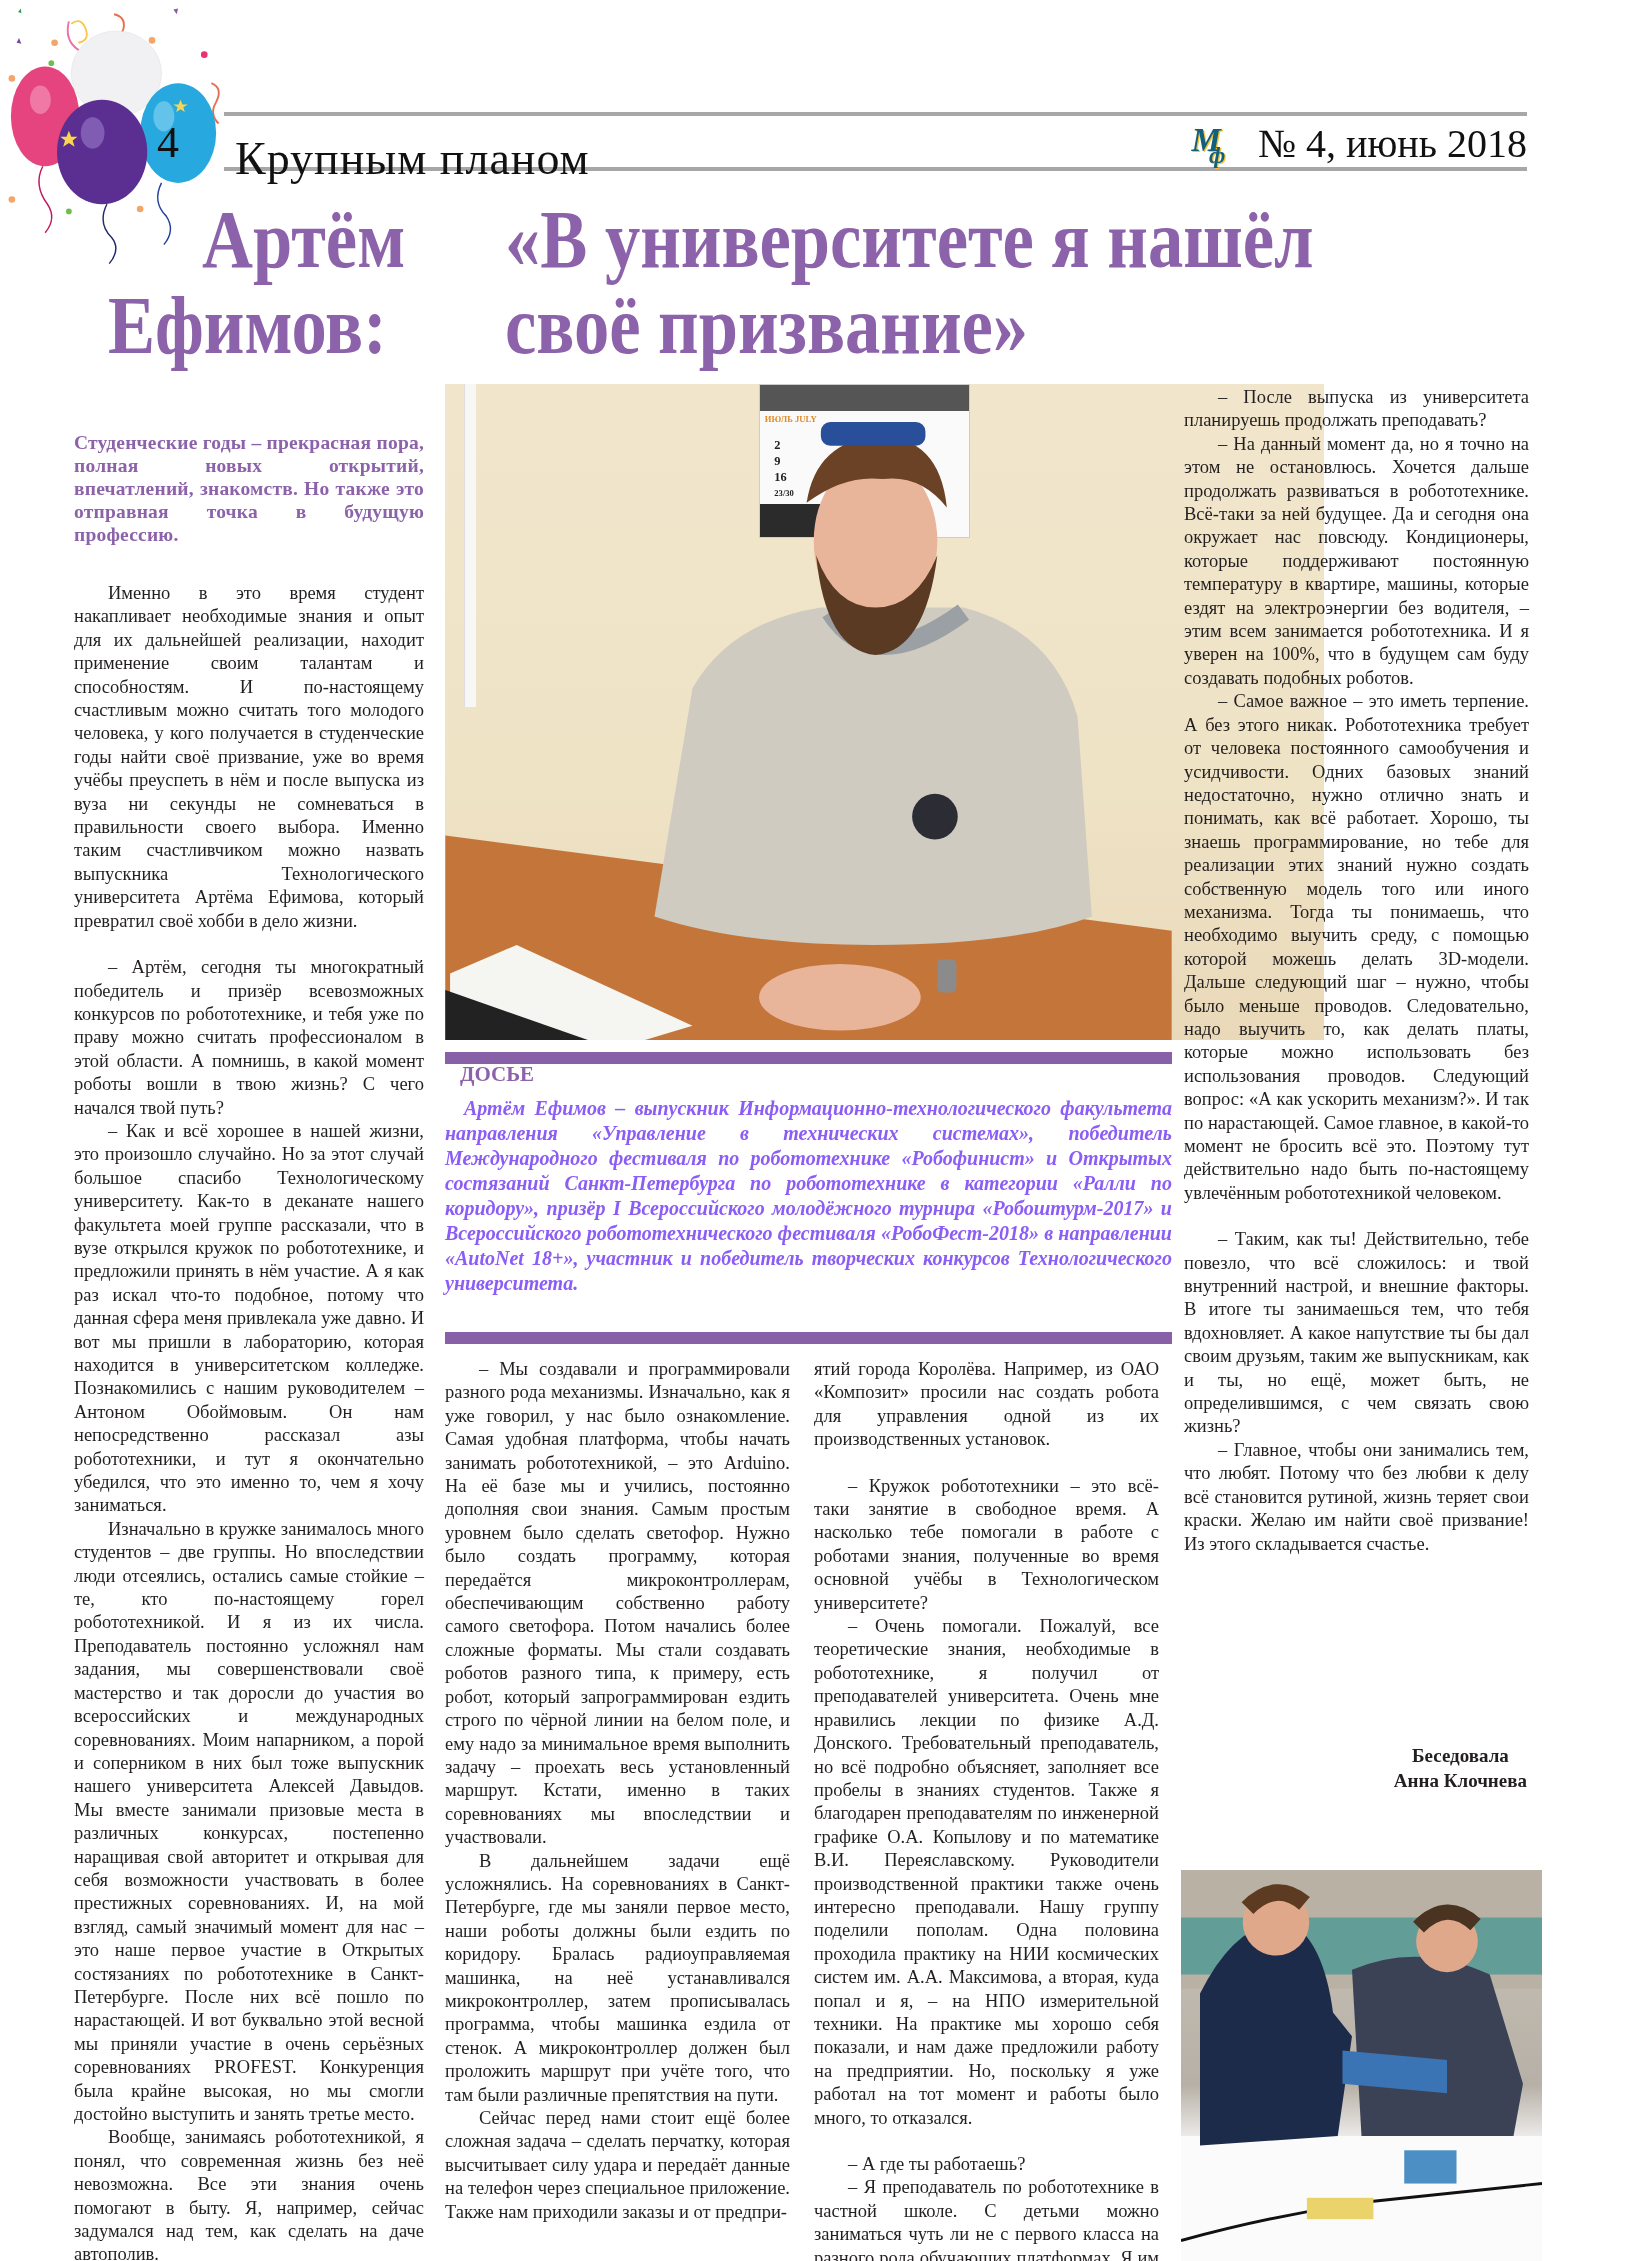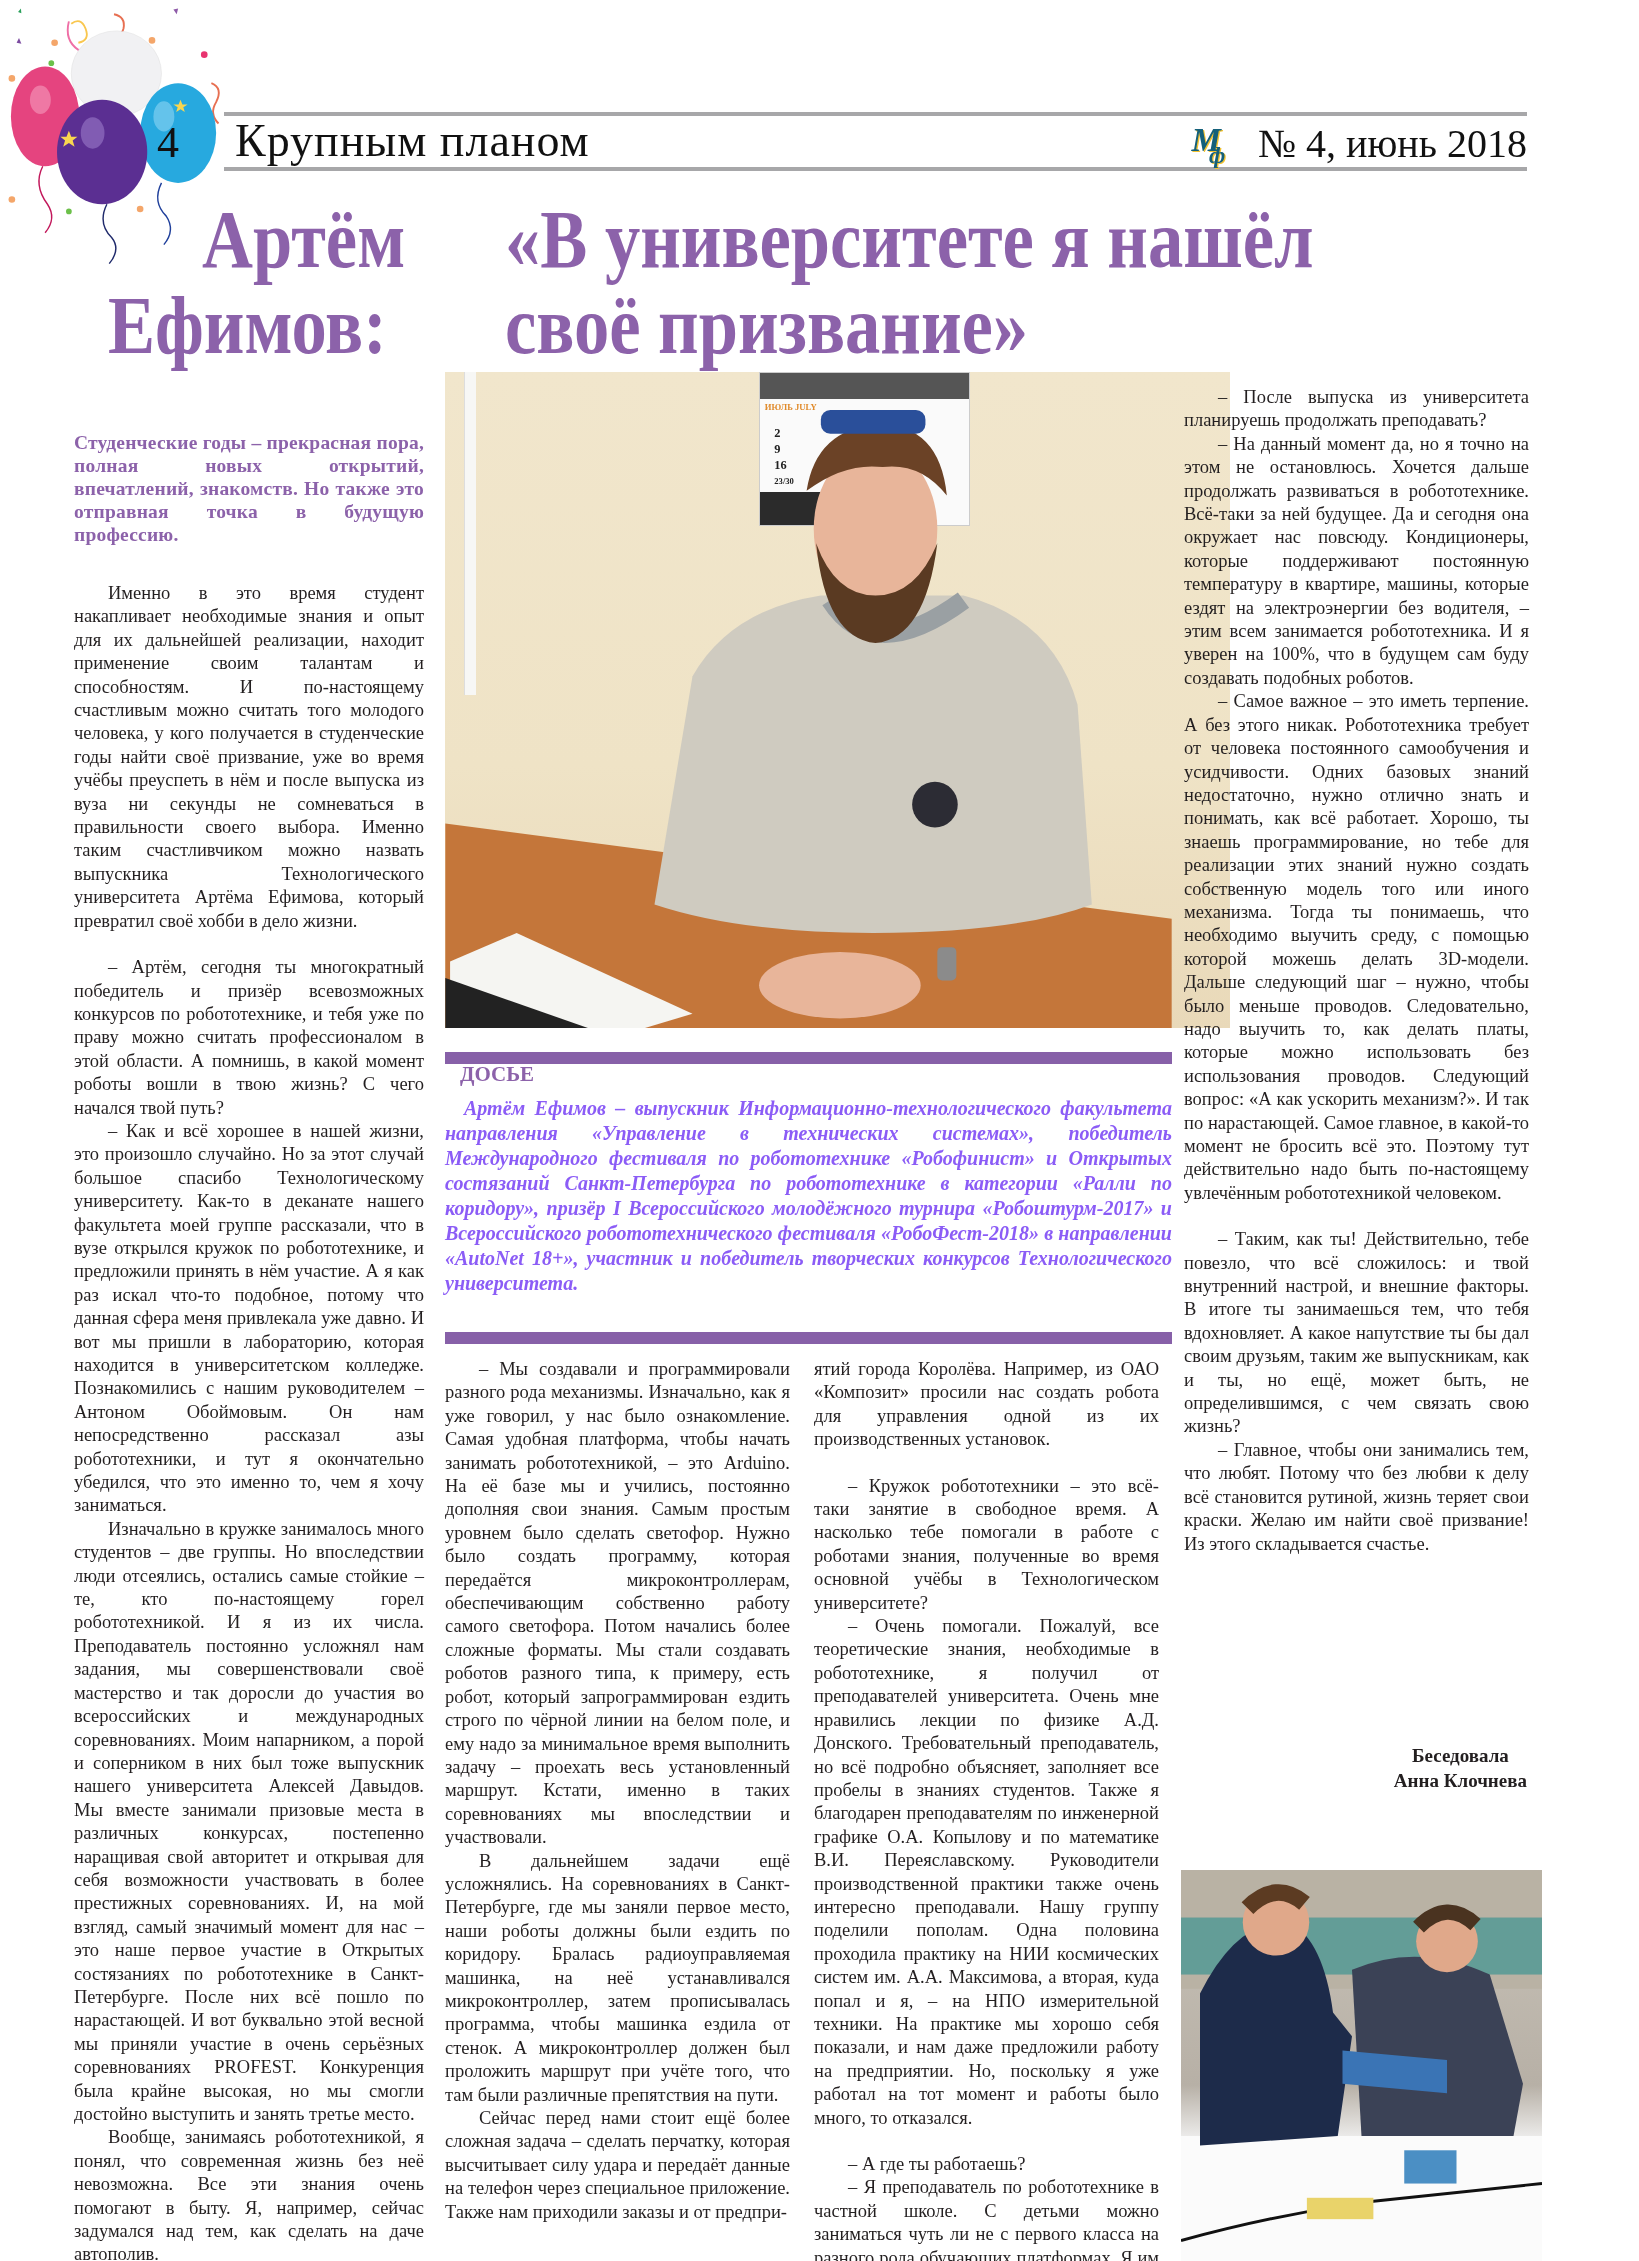--- a/index.html
+++ b/index.html
@@ -2,36 +2,36 @@
 <html style="font-size:7.6px"><head>
 <meta charset="utf-8">
 <style>
   html, body { margin:0; padding:0; background:#ffffff; }
   body { width:1640px; height:2261px; position:relative; overflow:hidden;
          font-family:"Liberation Serif", "DejaVu Serif", serif; color:#231f20; }
   .abs { position:absolute; }
   
   .hdr-line { position:absolute; left:224px; width:1303px; height:4.3px; background:#a7a7a9; }
   .page-num { position:absolute; left:157px; top:117px; font-size:44px; line-height:52px; color:#111; }
-  .section { position:absolute; left:235px; top:112px; font-size:46px; line-height:57px; color:#111; letter-spacing:1px; }
+  .section { position:absolute; left:235px; top:130px; font-size:46px; line-height:57px; color:#111; letter-spacing:1px; }
   .issue { position:absolute; right:113px; top:118px; font-size:40px; line-height:52px; color:#111; }
   .logo { position:absolute; left:1189px; top:117px; width:45px; height:52px; }
   
   .title { position:absolute; color:#8c62aa; font-weight:bold; font-size:82px; line-height:90px;
            font-family:"Liberation Serif", serif; transform:scaleX(0.86); transform-origin:left top; white-space:nowrap; }
   
   .col { position:absolute; font-size:18.5px; line-height:23.4px; text-align:justify; hyphens:manual; }
   .col p { margin:0; text-indent:34px; }
   .col p.noind { text-indent:0; }
   .col .q { font-weight:normal; margin-top:23px; }
   .col .q.first { margin-top:0; }
   .col .gap { height:23px; }
   .lead { color:#8c62aa; font-weight:bold; font-size:19.5px; line-height:23px; letter-spacing:0.2px;margin-top:45px; }
   
-  .photo-main { position:absolute; left:445px; top:372px; width:785px; height:656px; overflow:hidden;
+  .photo-main { position:absolute; left:445px; top:384px; width:879px; height:656px; overflow:hidden;
                 background:linear-gradient(180deg,#f1e6cc 0%,#efe3c6 60%,#e9d9b9 100%); }
   .photo-small { position:absolute; left:1181px; top:1870px; width:361px; height:391px; overflow:hidden;
                  background:linear-gradient(180deg,#c9c3b8 0%,#b7b0a6 55%,#f3f3f3 70%,#ffffff 100%); }
   .bar { position:absolute; left:445px; width:727px; height:12.4px; background:#8760a8; }
   .dossier-head { position:absolute; left:460px; top:1060px; font-size:21px; line-height:28.5px; color:#8c62aa;
                   font-weight:bold; }
   .dossier { position:absolute; left:445px; top:1096px; width:727px; color:#8b5cf6; font-style:italic; font-weight:bold;
              font-size:20px; line-height:25px; text-align:justify; }
   .dossier p { margin:0; text-indent:19px; }
   .sign { position:absolute; right:113px; top:1743px; text-align:center; font-weight:bold; font-size:19px; line-height:25px; }

